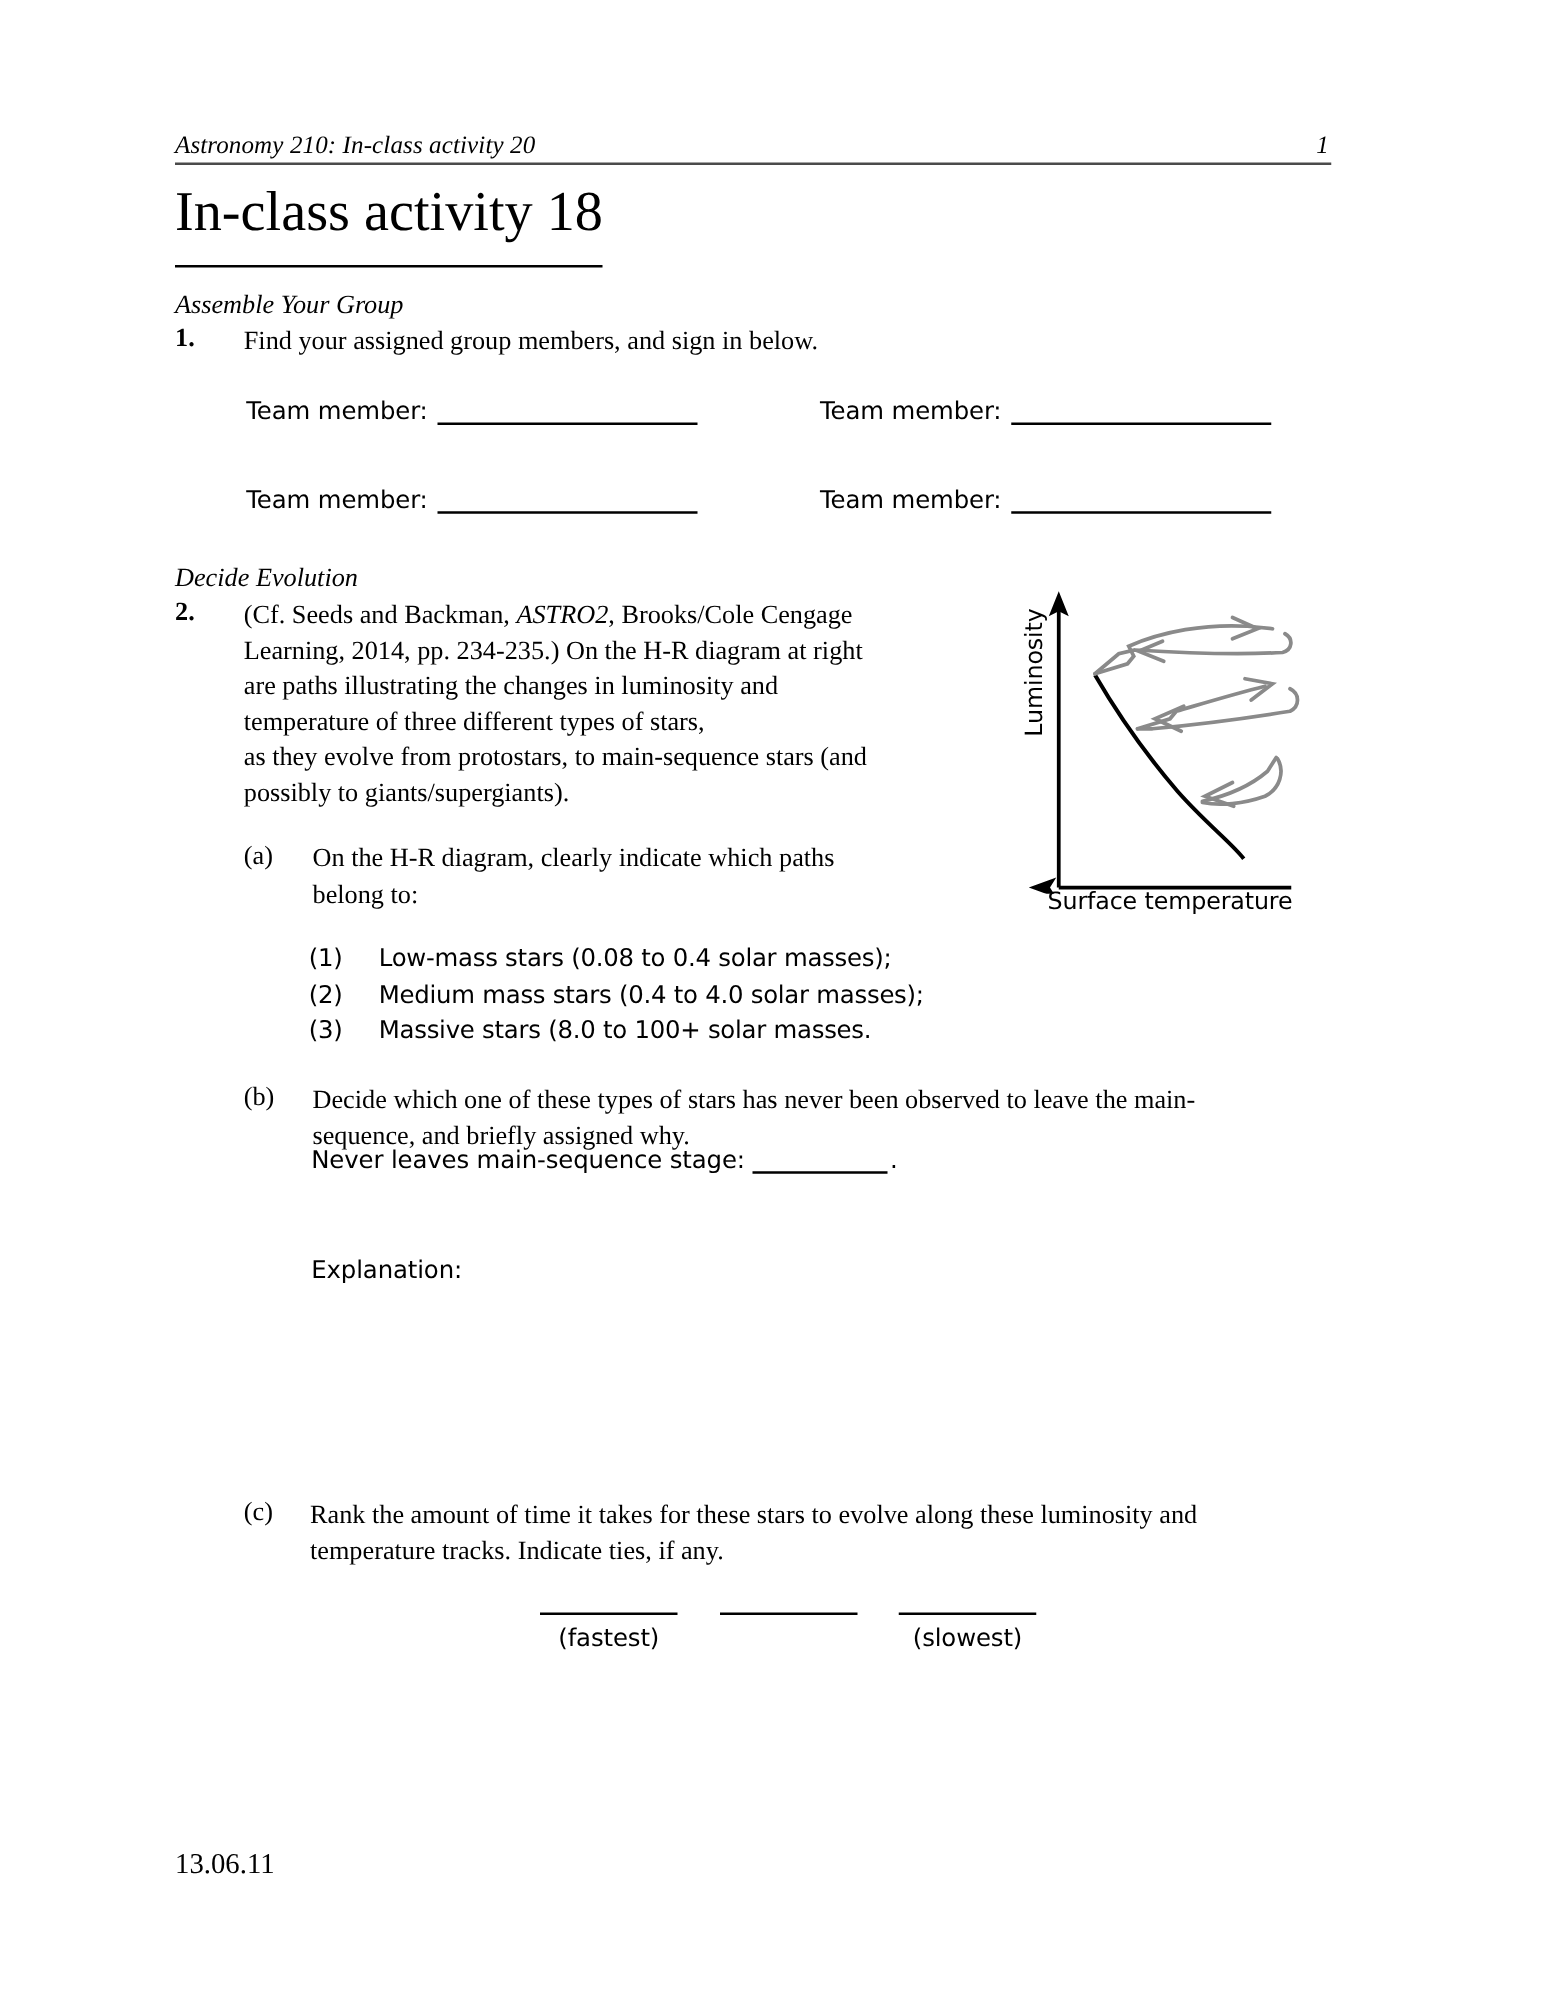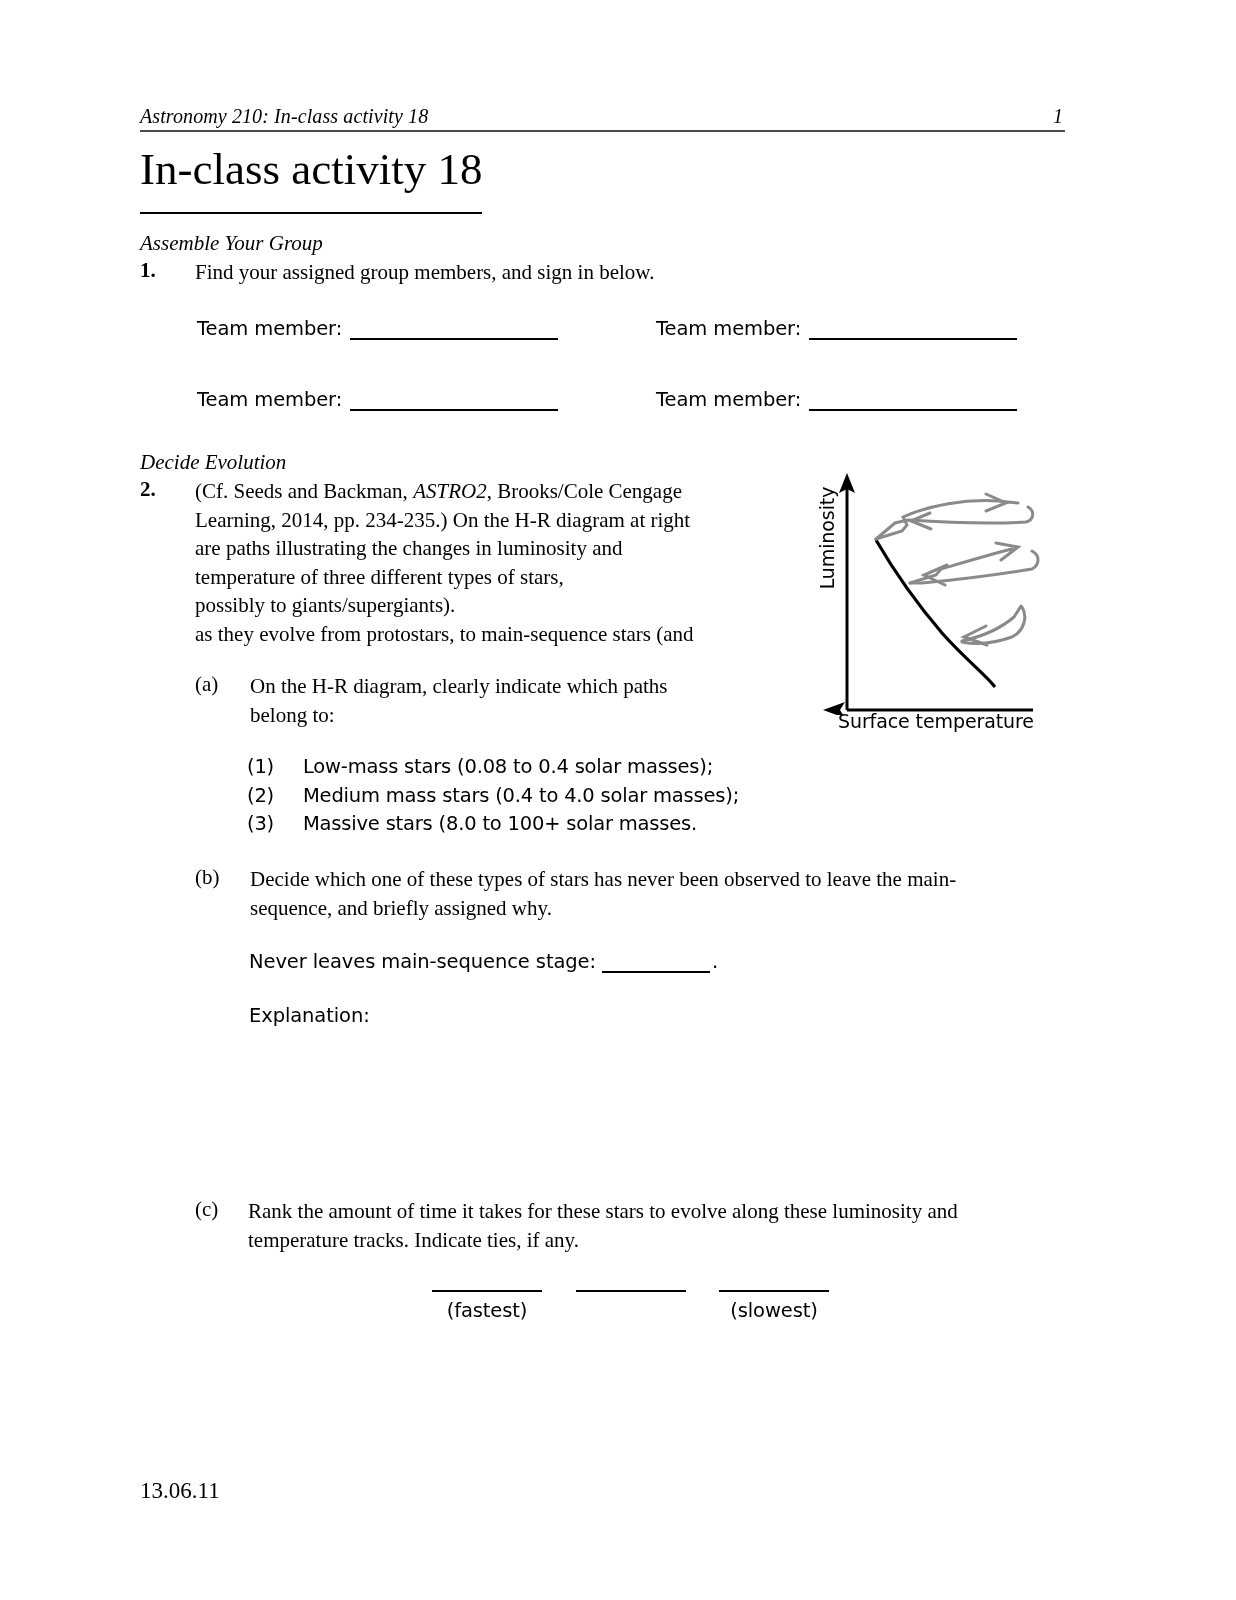--- a/index.html
+++ b/index.html
@@ -201,21 +201,21 @@
     white-space: nowrap;
     letter-spacing: -0.1px;
   }
 </style>
 </head>
 <body>
 
 <div class="page">
 
   <div class="running-header">
-    <span class="rh-left">Astronomy 210:  In-class activity 18</span>
+    <span class="rh-left">Astronomy 210:  In-class activity 20</span>
     <span class="rh-right">1</span>
   </div>
 
   <div class="doc-title">In-class activity 18</div>
 
   <div class="sect-head" style="left:140px; top:231px;">Assemble Your Group</div>
 
   <div class="num" style="left:140px; top:258px;">1.</div>
   <div class="body-text" style="left:195px; top:258px; width:700px;">Find your assigned group members, and sign in below.</div>
 
@@ -238,22 +238,22 @@
 
   <div class="sect-head" style="left:140px; top:450px;">Decide Evolution</div>
 
   <div class="num" style="left:140px; top:477px;">2.</div>
 
   <div class="body-text" style="left:195px; top:477px; width:600px;">
     <div><span>(Cf. Seeds and Backman, <i>ASTRO2</i>, Brooks/Cole Cengage</span></div>
     <div>Learning, 2014, pp. 234-235.)  On the H-R diagram at right</div>
     <div>are paths illustrating the changes in luminosity and</div>
     <div>temperature of three different types of stars,</div>
+    <div>as they evolve from protostars, to main-sequence stars (and</div>
     <div>possibly to giants/supergiants).</div>
-    <div>as they evolve from protostars, to main-sequence stars (and</div>
   </div>
 
   <div class="hr-figure">
     <svg width="260" height="250" viewBox="0 0 260 250">
 
       <g stroke="#000" fill="none">
         <line x1="57" y1="245" x2="57" y2="23" stroke-width="3"></line>
         <polygon points="57,8 49,28 57,24 65,28" fill="#000" stroke="none"></polygon>
       </g>
 
@@ -306,21 +306,21 @@
       <span class="nlist-num">(3)</span><span>Massive stars (8.0 to 100+ solar masses.</span>
     </span>
   </div>
 
   <div class="sub-letter" style="left:195px; top:865px;">(b)</div>
   <div class="sub-body" style="left:250px; top:865px; width:810px;">
     <div>Decide which one of these types of stars has never been observed to leave the main-</div>
     <div>sequence, and briefly assigned why.</div>
   </div>
 
-  <div class="fill-row" style="left:249px; top:950px;text-align:right;">
+  <div class="fill-row" style="left:249px; top:916px;text-align:right;">
     <span>Never leaves main-sequence stage:</span>
     <span class="fill-blank" style="width:108px;"></span>
     <span>.</span>
   </div>
 
   <div class="explanation" style="left:249px; top:1004px;">Explanation:</div>
 
   <div class="sub-letter" style="left:195px; top:1197px;">(c)</div>
   <div class="sub-body" style="left:248px; top:1197px; width:810px;">
     <div>Rank the amount of time it takes for these stars to evolve along these luminosity and</div>

